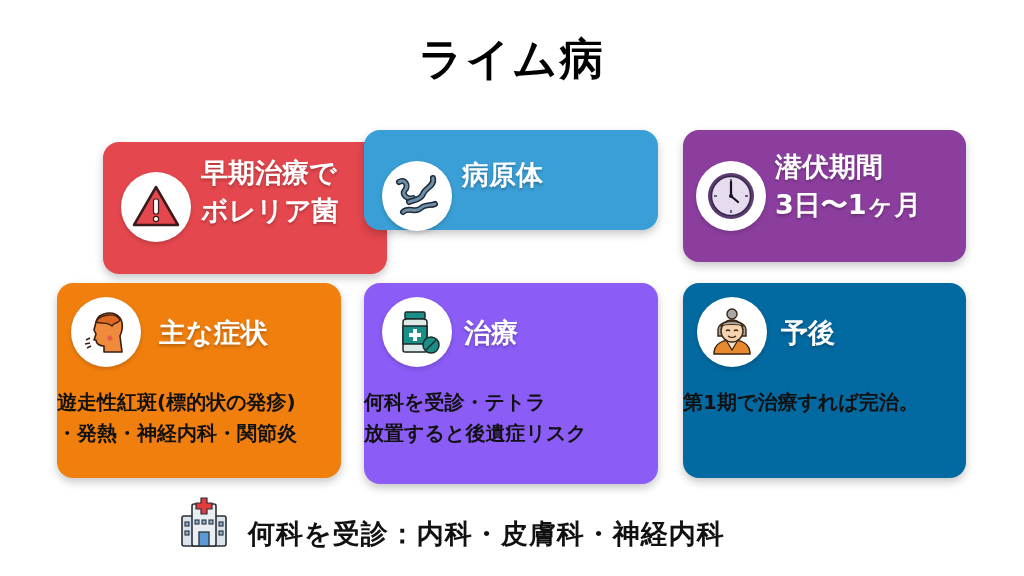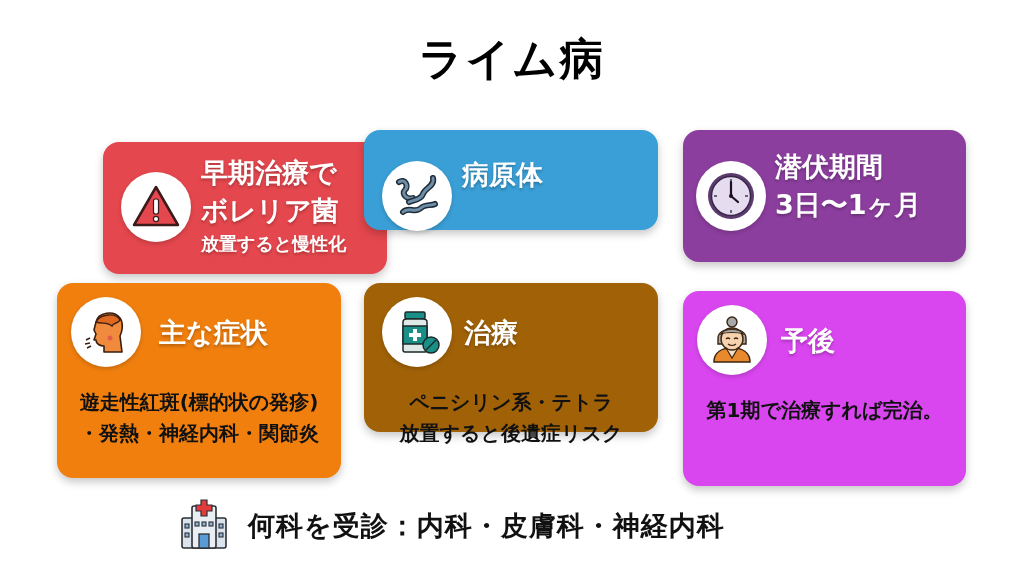--- a/index.html
+++ b/index.html
@@ -20,45 +20,44 @@
     display: flex; align-items: center; justify-content: center;
     box-shadow: 0 2px 4px rgba(0,0,0,0.18);
   }
   .icon-circle svg { width: 52px; height: 52px; }
   .head {
     position: absolute; font-weight: bold; color: #fff; text-shadow: 0 2px 3px rgba(0,0,0,0.25);
   }
   .big { font-size: 27px; line-height: 38px; }
   .small { font-size: 18px; line-height: 24px; }
   .body-text {
-    position: absolute; left: 0; width: 100%; text-align: center; color: #111;
+    position: absolute; left: 0; width: 100%; text-align: left; color: #111;
     font-weight: bold; font-size: 20px; line-height: 31px;
   }
   .footer {
-    position: absolute; left: 180px; top: 500px; height: 52px; display: flex; align-items: center;
+    position: absolute; left: 180px; top: 500px; height: 52px; display: flex; align-items: flex-end;
   }
   .footer .txt { font-size: 27px; font-weight: bold; color: #111; margin-left: 20px; letter-spacing: 1px; }
 </style>
 </head>
 <body>
 
 <div class="title">ライム病</div>
 
 <div class="card" style="left:57px; top:142px; width:284px; height:132px; background:#E4474D;margin-left:46px;">
   <div class="icon-circle" style="left:18px; top:30px;">
     <svg viewBox="0 0 52 52">
       <path d="M26 6 L48 44 L4 44 Z" fill="#E4474D" stroke="#3a1a1a" stroke-width="2.5" stroke-linejoin="round"></path>
       <rect x="23.5" y="18" width="5" height="15" rx="2" fill="#fff" stroke="#3a1a1a" stroke-width="1.2"></rect>
       <circle cx="26" cy="38" r="2.6" fill="#fff" stroke="#3a1a1a" stroke-width="1.2"></circle>
     </svg>
   </div>
   <div class="head" style="left:98px; top:12px;">
     <div class="big">早期治療で</div>
     <div class="big">ボレリア菌</div>
-    <div class="small" style="margin-top:2px;">放置すると慢性化</div>
   </div>
 </div>
 
 <div class="card" style="left:364px; top:130px; width:294px; height:100px; background:#3A9FD6;">
   <div class="icon-circle" style="left:18px; top:31px;">
     <svg viewBox="0 0 52 52" fill="none" stroke-linecap="round">
       <path d="M8 12 C14 8, 18 16, 14 20 C10 24, 16 30, 22 28" stroke="#1f2d3a" stroke-width="6"></path>
       <path d="M8 12 C14 8, 18 16, 14 20 C10 24, 16 30, 22 28" stroke="#6f8fa8" stroke-width="3"></path>
       <path d="M42 8 C44 16, 34 18, 32 24 C30 30, 22 30, 18 32" stroke="#1f2d3a" stroke-width="6"></path>
       <path d="M42 8 C44 16, 34 18, 32 24 C30 30, 22 30, 18 32" stroke="#6f8fa8" stroke-width="3"></path>
@@ -102,39 +101,39 @@
       <path d="M6 34 L10 32 M5 38 L10 37 M7 42 L11 40" stroke="#3a1f10" stroke-width="1.4"></path>
     </svg>
   </div>
   <div class="head big" style="left:102px; top:31px;">主な症状</div>
   <div class="body-text" style="top:104px;">
     <div>遊走性紅斑(標的状の発疹)</div>
     <div>・発熱・神経内科・関節炎</div>
   </div>
 </div>
 
-<div class="card" style="left:364px; top:283px; width:294px; height:149px; background:#a16207;">
+<div class="card" style="left:364px; top:283px; width:294px; height:201px; background:#8b5cf6;">
   <div class="icon-circle" style="left:18px; top:14px;">
     <svg viewBox="0 0 52 52">
       <rect x="14" y="6" width="20" height="7" rx="1.5" fill="#1a8f88" stroke="#1d2a2a" stroke-width="1.5"></rect>
       <path d="M12 16 Q12 13 16 13 L32 13 Q36 13 36 16 L36 44 Q36 46 34 46 L14 46 Q12 46 12 44 Z" fill="#dfe9e8" stroke="#1d2a2a" stroke-width="1.5"></path>
       <rect x="12" y="20" width="24" height="18" fill="#1a8f88" stroke="#1d2a2a" stroke-width="1.5"></rect>
       <path d="M22 25 h4 v4 h4 v4 h-4 v4 h-4 v-4 h-4 v-4 h4 z" fill="#fff" transform="translate(0,-2)"></path>
       <circle cx="40" cy="39" r="8" fill="#1a8f88" stroke="#1d2a2a" stroke-width="1.5"></circle>
       <line x1="35" y1="44" x2="45" y2="34" stroke="#1d2a2a" stroke-width="1.5"></line>
     </svg>
   </div>
   <div class="head big" style="left:100px; top:31px;">治療</div>
   <div class="body-text" style="top:104px;">
-    <div>ペニシリン系・テトラ</div>
+    <div>何科を受診・テトラ</div>
     <div>放置すると後遺症リスク</div>
   </div>
 </div>
 
-<div class="card" style="left:683px; top:291px; width:283px; height:195px; background:#d946ef;">
+<div class="card" style="left:683px; top:283px; width:283px; height:195px; background:#0369a1;">
   <div class="icon-circle" style="left:14px; top:14px;">
     <svg viewBox="0 0 52 52">
       <path d="M8 48 C8 38, 16 34, 26 34 C36 34, 44 38, 44 48 Z" fill="#E8892E" stroke="#3a2410" stroke-width="1.5"></path>
       <path d="M20 34 L26 44 L32 34 Z" fill="#f6e2c8" stroke="#3a2410" stroke-width="1.2"></path>
       <circle cx="26" cy="8" r="5" fill="#a8a8a8" stroke="#3a2410" stroke-width="1.4"></circle>
       <path d="M12 24 C12 12, 40 12, 40 24 L40 30 L12 30 Z" fill="#a8a8a8" stroke="#3a2410" stroke-width="1.4"></path>
       <ellipse cx="26" cy="25" rx="11" ry="11" fill="#f6d2ae" stroke="#3a2410" stroke-width="1.4"></ellipse>
       <path d="M15 20 C18 14, 34 14, 37 20 C32 18, 20 18, 15 20 Z" fill="#a8a8a8" stroke="#3a2410" stroke-width="1.2"></path>
       <path d="M20 25 q2 -2 4 0 M28 25 q2 -2 4 0" stroke="#3a2410" stroke-width="1.2" fill="none"></path>
       <path d="M22 30 q4 3 8 0" stroke="#3a2410" stroke-width="1.2" fill="none"></path>

